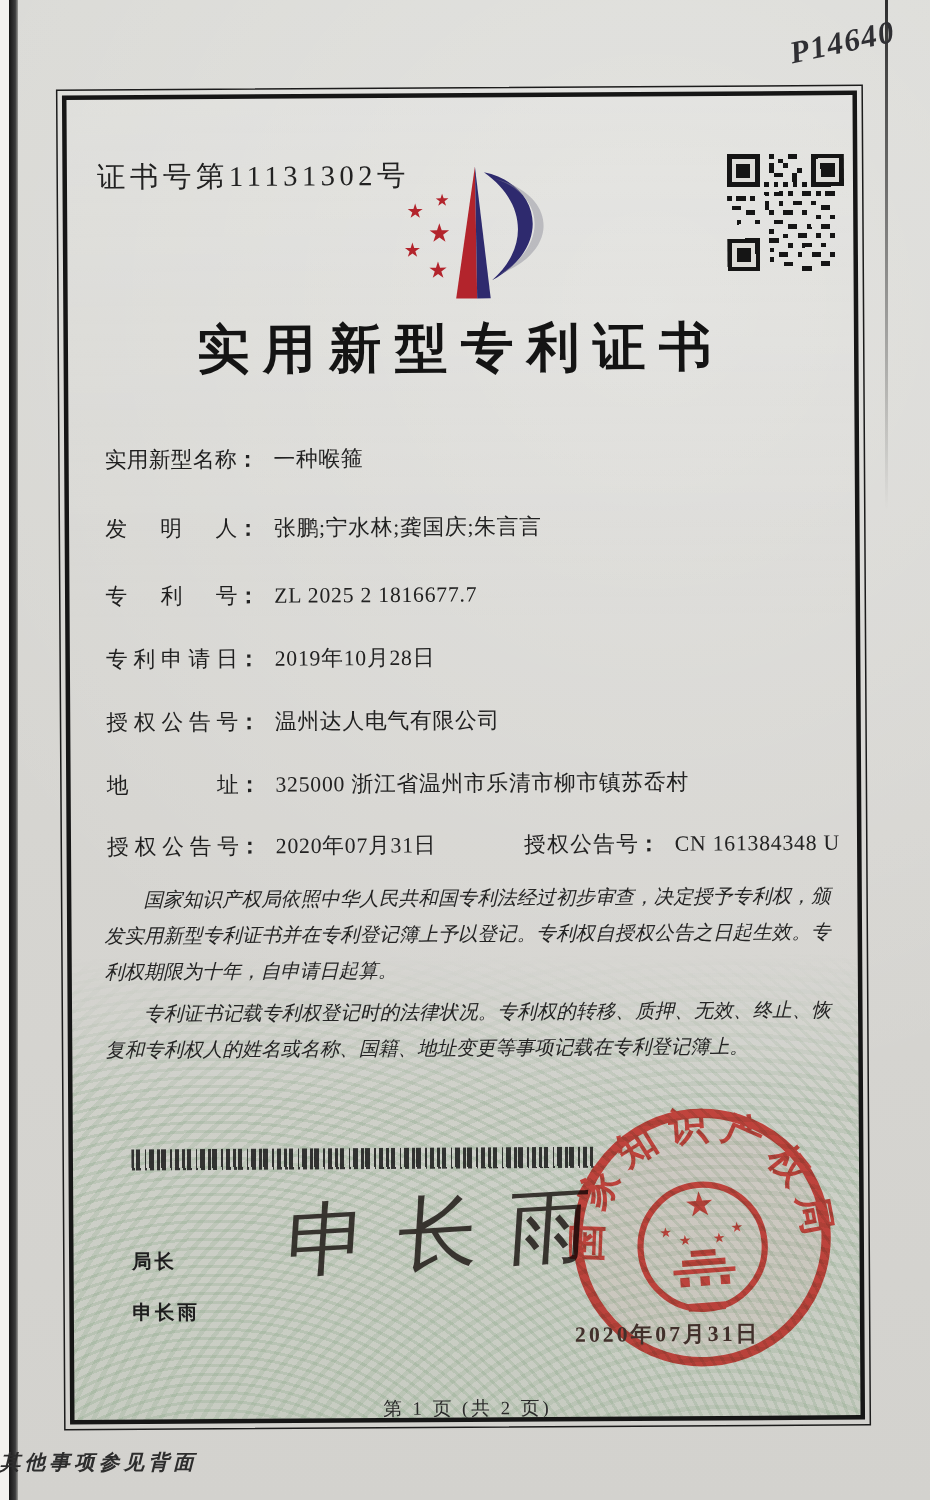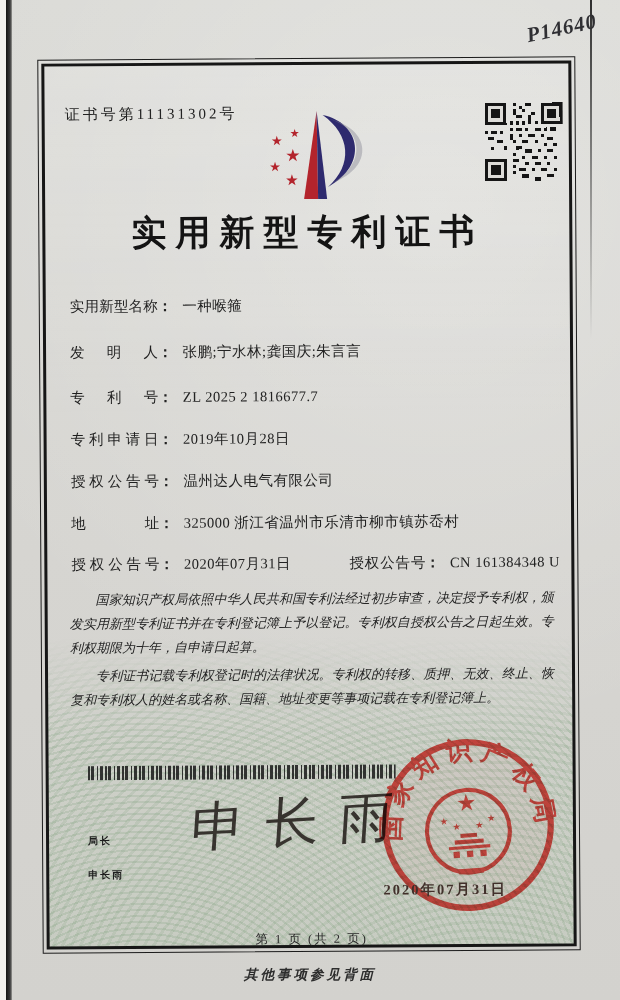--- a/index.html
+++ b/index.html
@@ -36,21 +36,21 @@
   .guilloche {
     position:absolute; left:4px; right:4px; bottom:4px; height:310px;
     background:
       repeating-radial-gradient(circle at 18% 150%, rgba(96,142,96,.16) 0 2px, rgba(0,0,0,0) 2px 6px),
       repeating-radial-gradient(circle at 82% 165%, rgba(96,142,96,.13) 0 3px, rgba(0,0,0,0) 3px 8px),
       linear-gradient(180deg, rgba(146,176,138,.05), rgba(146,176,138,.18));
     -webkit-mask-image:linear-gradient(180deg, transparent, #000 32%);
             mask-image:linear-gradient(180deg, transparent, #000 32%);
   }
 
-  .cert-number { position:absolute; left:26px; top:45px; font-size:15px; letter-spacing:3px; color:#222; }
+  .cert-number { position:absolute; left:26px; top:45px; font-size:19px; letter-spacing:3px; color:#222; }
 
   .qr { position:absolute; left:446px; top:44px; width:78px; height:80px; }
 
   .logo { position:absolute; left:198px; top:44px; width:176px; height:106px; }
 
   .title {
     position:absolute; left:0; right:0; top:150px; text-align:center;
     font-size:35px; font-weight:bold; letter-spacing:9px; color:#141414;
     font-family:"DejaVu Serif","Liberation Serif",serif;
   }
@@ -68,37 +68,37 @@
            text-align:justify; font-style:italic; color:#242424; }
   .paras p { text-indent:2em; margin-bottom:4px; }
 
   .barcode { position:absolute; left:45px; top:706px; width:308px; height:14px; opacity:.88;
     background:repeating-linear-gradient(90deg,
       #1d1d1d 0 2px, transparent 2px 3px,
       #1d1d1d 3px 6px, transparent 6px 9px,
       #1d1d1d 9px 10px, transparent 10px 12px,
       #1d1d1d 12px 15px, transparent 15px 17px); }
 
-  .officer { position:absolute; left:45px; top:764px; font-size:10px; font-weight:bold;
+  .officer { position:absolute; left:45px; top:764px; font-size:13px; font-weight:bold;
              color:#1e1e1e; line-height:34px; letter-spacing:2px; }
 
   .signature { position:absolute; left:148px; top:726px; width:260px; font-size:54px; color:#241f1b;
                letter-spacing:20px; transform:rotate(-3deg) skewX(-7deg); opacity:.88; white-space:nowrap;
                font-family:"DejaVu Sans",sans-serif; }
 
   .seal { position:absolute; left:336px; top:678px; width:178px; height:178px;
           transform:rotate(-4deg); mix-blend-mode:multiply; opacity:.92; }
 
   .seal-date { position:absolute; left:340px; top:822px; font-size:14.5px; font-weight:bold;
                color:#41302b; letter-spacing:2px; z-index:3; }
 
   .page-num { position:absolute; left:0; right:0; top:872px; text-align:center;
               font-size:12.5px; color:#2a2a2a; letter-spacing:2px; }
 
-  .back-note { position:absolute; left:0; right:0; top:966px; text-align:center;
+  .back-note { position:absolute; left:0; right:0; top:966px; text-align:left;
                font-size:13.5px; font-style:italic; font-weight:bold; color:#2d2d2d; letter-spacing:3px; }
 </style>
 </head>
 <body>
 
 <div class="canvas">
 
   <div class="edge-white"></div>
   <div class="edge-dark"></div>
   <div class="edge-right"></div>

